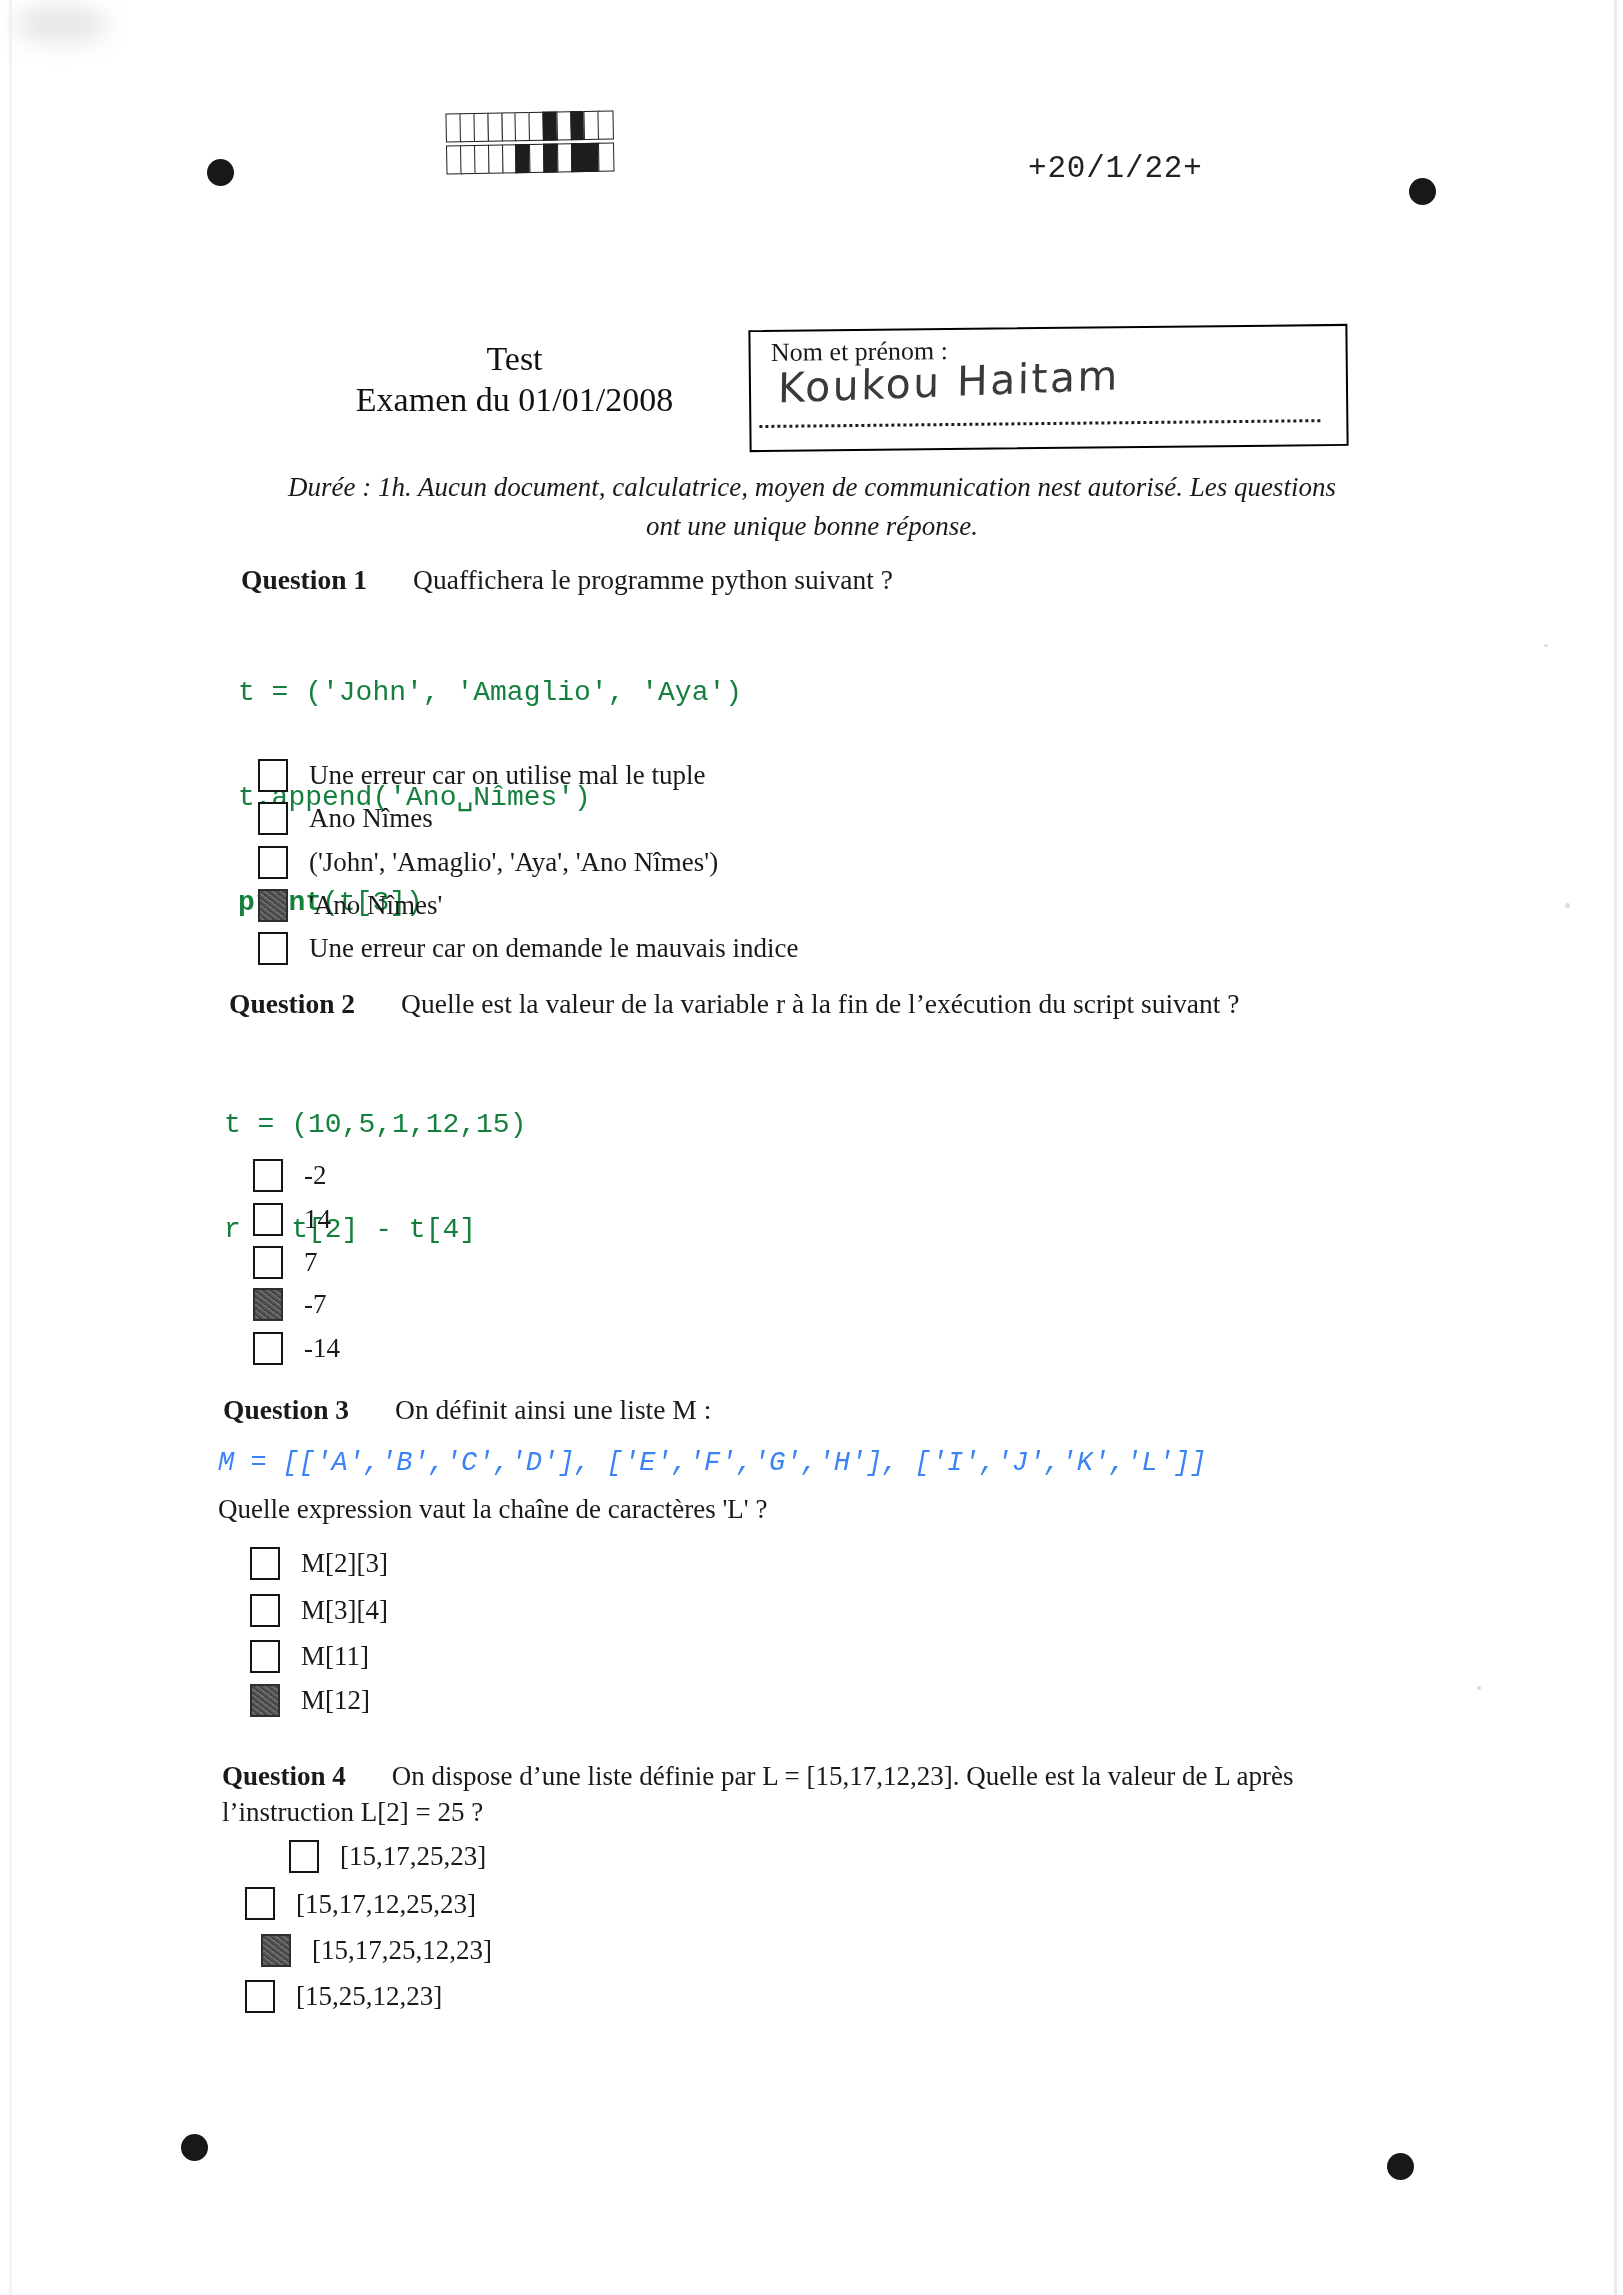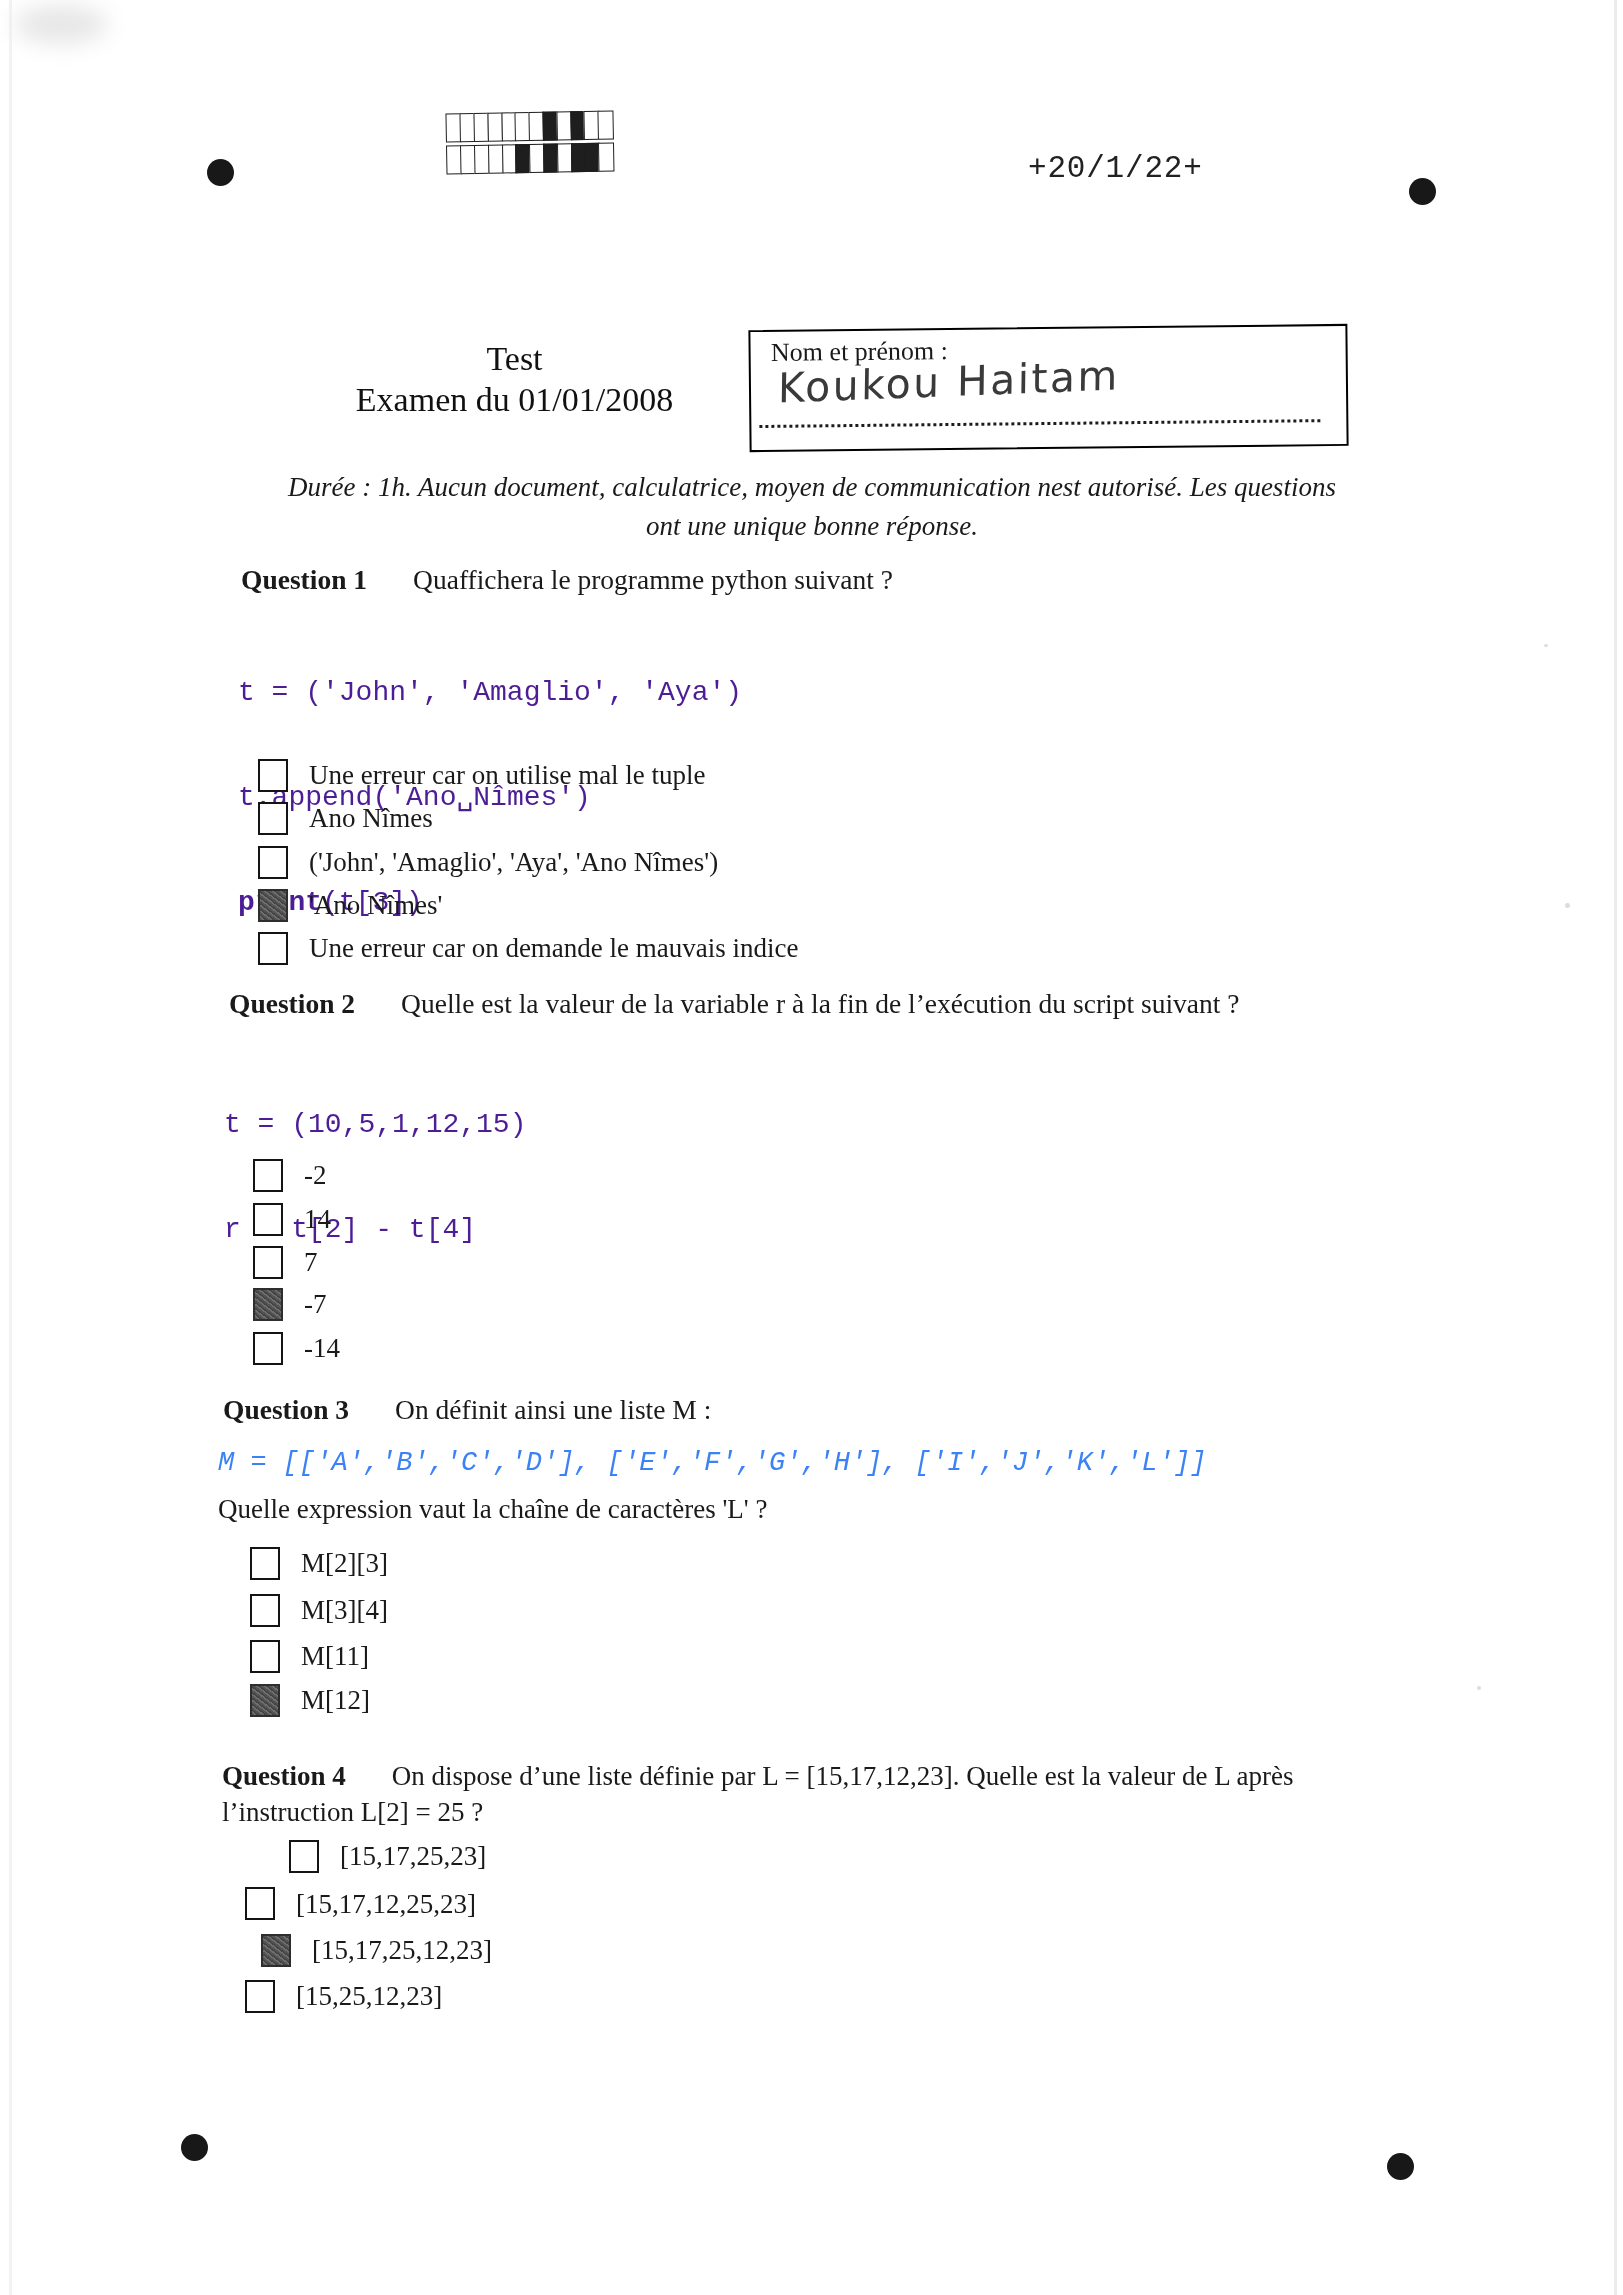--- a/index.html
+++ b/index.html
@@ -36,21 +36,21 @@
     font-size:41px;color:#3a3a3a;letter-spacing:2.4px;
     transform:rotate(-1.6deg) skewX(-3deg);
     white-space:nowrap;
   }
   .dotted-line{position:absolute;left:7.9px;top:66px;width:561px;height:27px;border-bottom:3.9px dotted #1c1c1c;}
   
   .instructions{position:absolute;left:152px;top:468px;width:1320px;text-align:center;font-style:italic;font-size:27px;line-height:39px;}
   
   .q-heading{position:absolute;font-size:27.5px;white-space:nowrap;}
   .qnum{font-weight:bold;margin-right:46px;}
-  .code-block{position:absolute;font-family:"Liberation Mono", monospace;font-size:28px;line-height:35px;white-space:pre;color:#4c1d95;}
+  .code-block{position:absolute;font-family:"Liberation Mono", monospace;font-size:28px;line-height:35px;white-space:pre;color:#15803d;}
   .mono-line{position:absolute;font-family:"Liberation Mono", monospace;font-size:27px;white-space:pre;color:#3b82f6;font-style:italic;}
   .sub-text{position:absolute;font-size:27px;white-space:nowrap;}
   .q4-line{position:absolute;font-size:27px;white-space:nowrap;}
   
   .choice{position:absolute;display:flex;align-items:center;}
   .checkbox{width:26px;height:29px;border:2.4px solid #141414;background:#fff;flex:none;}
   .checkbox.filled{
     border-color:#2e2e2e;
     background:
       repeating-linear-gradient(37deg,#545454 0 1.6px,#6f6f6f 1.6px 3.1px,#454545 3.1px 4.7px),

